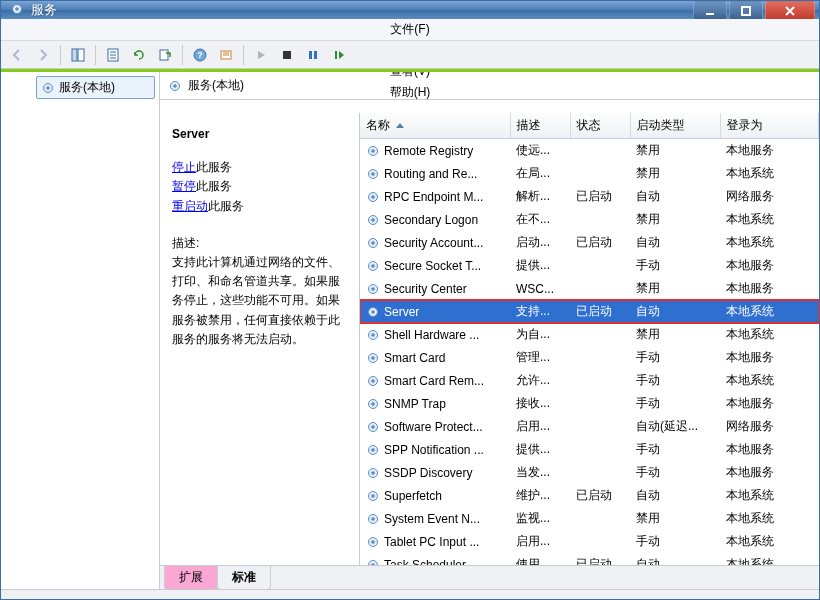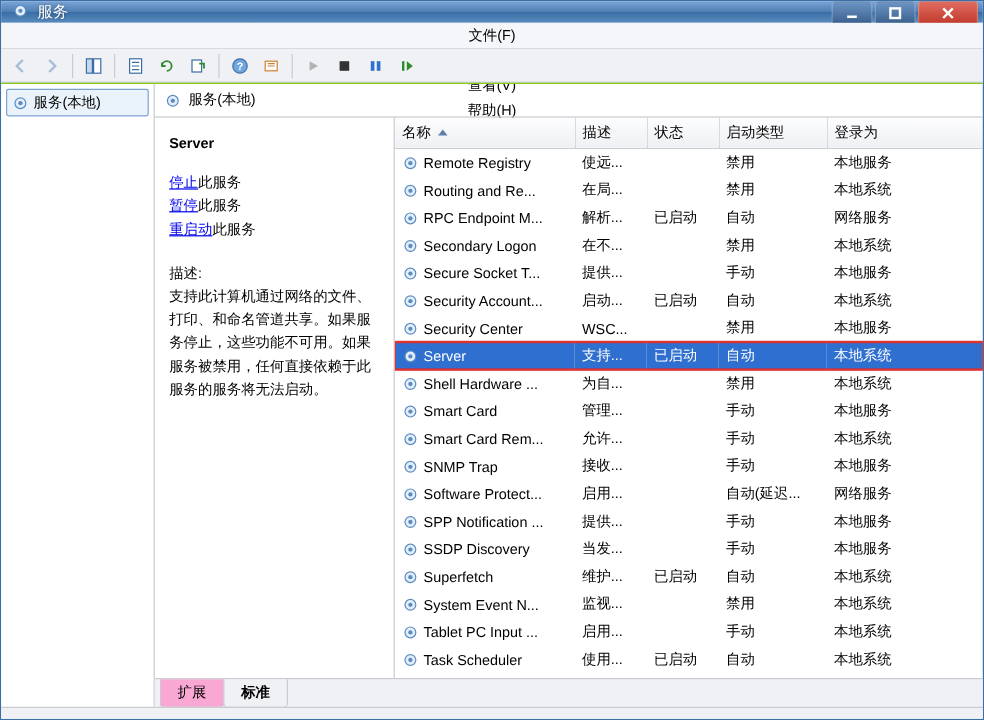--- a/index.html
+++ b/index.html
@@ -61,22 +61,23 @@
     width: 24px; height: 22px;
     display:flex; align-items:center; justify-content:center;
     border: 1px solid transparent;
     border-radius:2px;
   }
   .tbtn.disabled { opacity:.4; }
   .tsep { width:1px; height:20px; background:#c8cbd0; margin:0 3px; }
   
   .body {
     flex:1; display:flex;
-    border-top:1px solid #84cc16;
+    border-top:3px solid #84cc16;
     min-height:0;
+    padding-left:31px;
   }
   .navpane {
     width: 128px;
     border-right: 1px solid #c8cbd0;
     padding: 4px;
     background:#fff;
   }
   .navitem {
     display:flex; align-items:center; gap:4px;
     padding: 2px 4px;
@@ -91,20 +92,21 @@
   .main-header {
     height: 28px;
     display:flex; align-items:center;
     padding: 0 8px;
     gap:6px;
     border-bottom: 1px solid #c8cbd0;
   }
   .main-content {
     flex:1; display:flex;
     min-height:0;
+    margin-top:13px;
   }
   .detail {
     width:200px;
     padding: 12px;
     border-right: 1px solid #c8cbd0;
     line-height:1.6;
   }
   .detail .svc-name { font-weight:bold; margin-bottom:14px; }
   .detail a { color:#0000ee; text-decoration:underline; cursor:pointer; }
   .detail .desc-label { margin-top:18px; }
@@ -393,41 +395,41 @@
                   <td></td>
                   <td>禁用</td>
                   <td>本地系统</td>
                 </tr>
                 <tr>
                   <td>
                     <div class="name-cell">
                       <svg class="gear-icon" viewBox="0 0 14 14">
                         <use href="#gear"></use>
                       </svg>
-                      <span>Secure Socket T...</span>
-                    </div>
-                  </td>
-                  <td>提供...</td>
-                  <td></td>
-                  <td>手动</td>
-                  <td>本地服务</td>
-                </tr>
-                <tr>
-                  <td>
-                    <div class="name-cell">
-                      <svg class="gear-icon" viewBox="0 0 14 14">
-                        <use href="#gear"></use>
-                      </svg>
                       <span>Security Account...</span>
                     </div>
                   </td>
                   <td>启动...</td>
                   <td>已启动</td>
                   <td>自动</td>
                   <td>本地系统</td>
+                </tr>
+                <tr>
+                  <td>
+                    <div class="name-cell">
+                      <svg class="gear-icon" viewBox="0 0 14 14">
+                        <use href="#gear"></use>
+                      </svg>
+                      <span>Secure Socket T...</span>
+                    </div>
+                  </td>
+                  <td>提供...</td>
+                  <td></td>
+                  <td>手动</td>
+                  <td>本地服务</td>
                 </tr>
                 <tr>
                   <td>
                     <div class="name-cell">
                       <svg class="gear-icon" viewBox="0 0 14 14">
                         <use href="#gear"></use>
                       </svg>
                       <span>Security Center</span>
                     </div>
                   </td>

